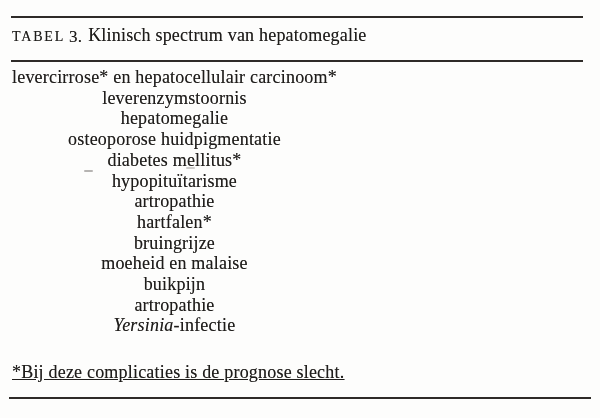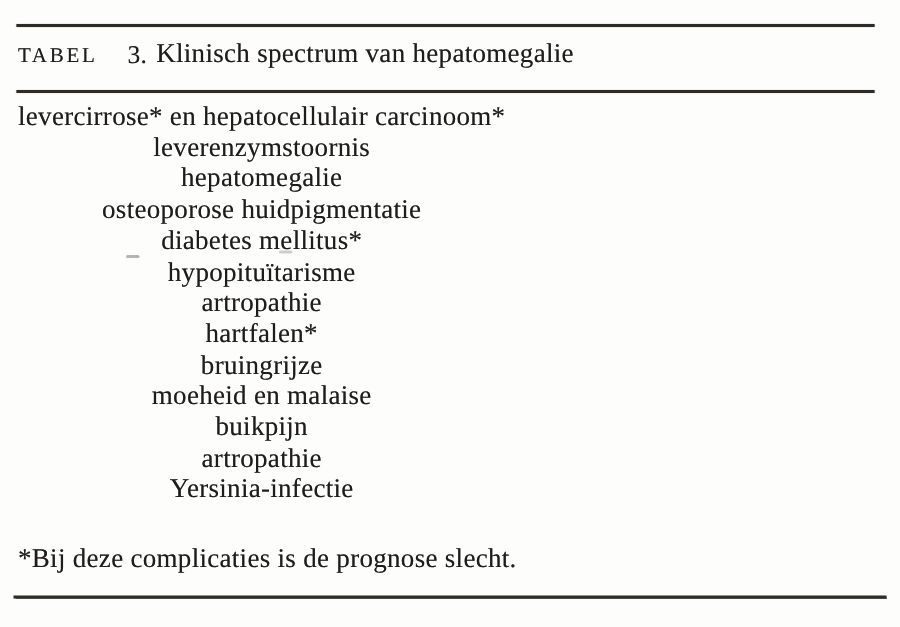--- a/index.html
+++ b/index.html
@@ -30,49 +30,50 @@
     left: 12px;
     top: 25px;
     font-size: 18px;
     letter-spacing: 0.2px;
     white-space: nowrap;
     text-shadow: 0 0 0.4px rgba(31,29,27,0.55);
   }
   .title .sc {
     font-size: 14px;
     letter-spacing: 1.8px;
-    margin-right: 20px;
+    margin-right: 4px;
   }
   .title .num {
     font-size: 17px;
     margin-right: 6px;
     position: relative;
     top: 1px;
   }
 
   .list {
     position: absolute;
     left: 12px;
     top: 67px;
     font-size: 18px;
     line-height: 20.7px;
     letter-spacing: 0.2px;
     text-shadow: 0 0 0.4px rgba(31,29,27,0.55);
   }
   .row { white-space: nowrap; text-align: center; }
-  .row .it { }
+  .row .it { font-style: italic; }
 
   .footnote {
     position: absolute;
     left: 12px;
     top: 362px;
     font-size: 18px;
     letter-spacing: 0.2px;
     white-space: nowrap;
     text-shadow: 0 0 0.4px rgba(31,29,27,0.55);
+    text-decoration: underline;
   }
 
   .artifact {
     position: absolute;
     background: #5f5c58;
     border-radius: 1px;
   }
   #artifact-1 { left: 84px;  top: 170px; width: 9px;  height: 2px; opacity: 0.45; }
   #artifact-2 { left: 186px; top: 167px; width: 9px;  height: 2px; opacity: 0.30; }
 </style>

